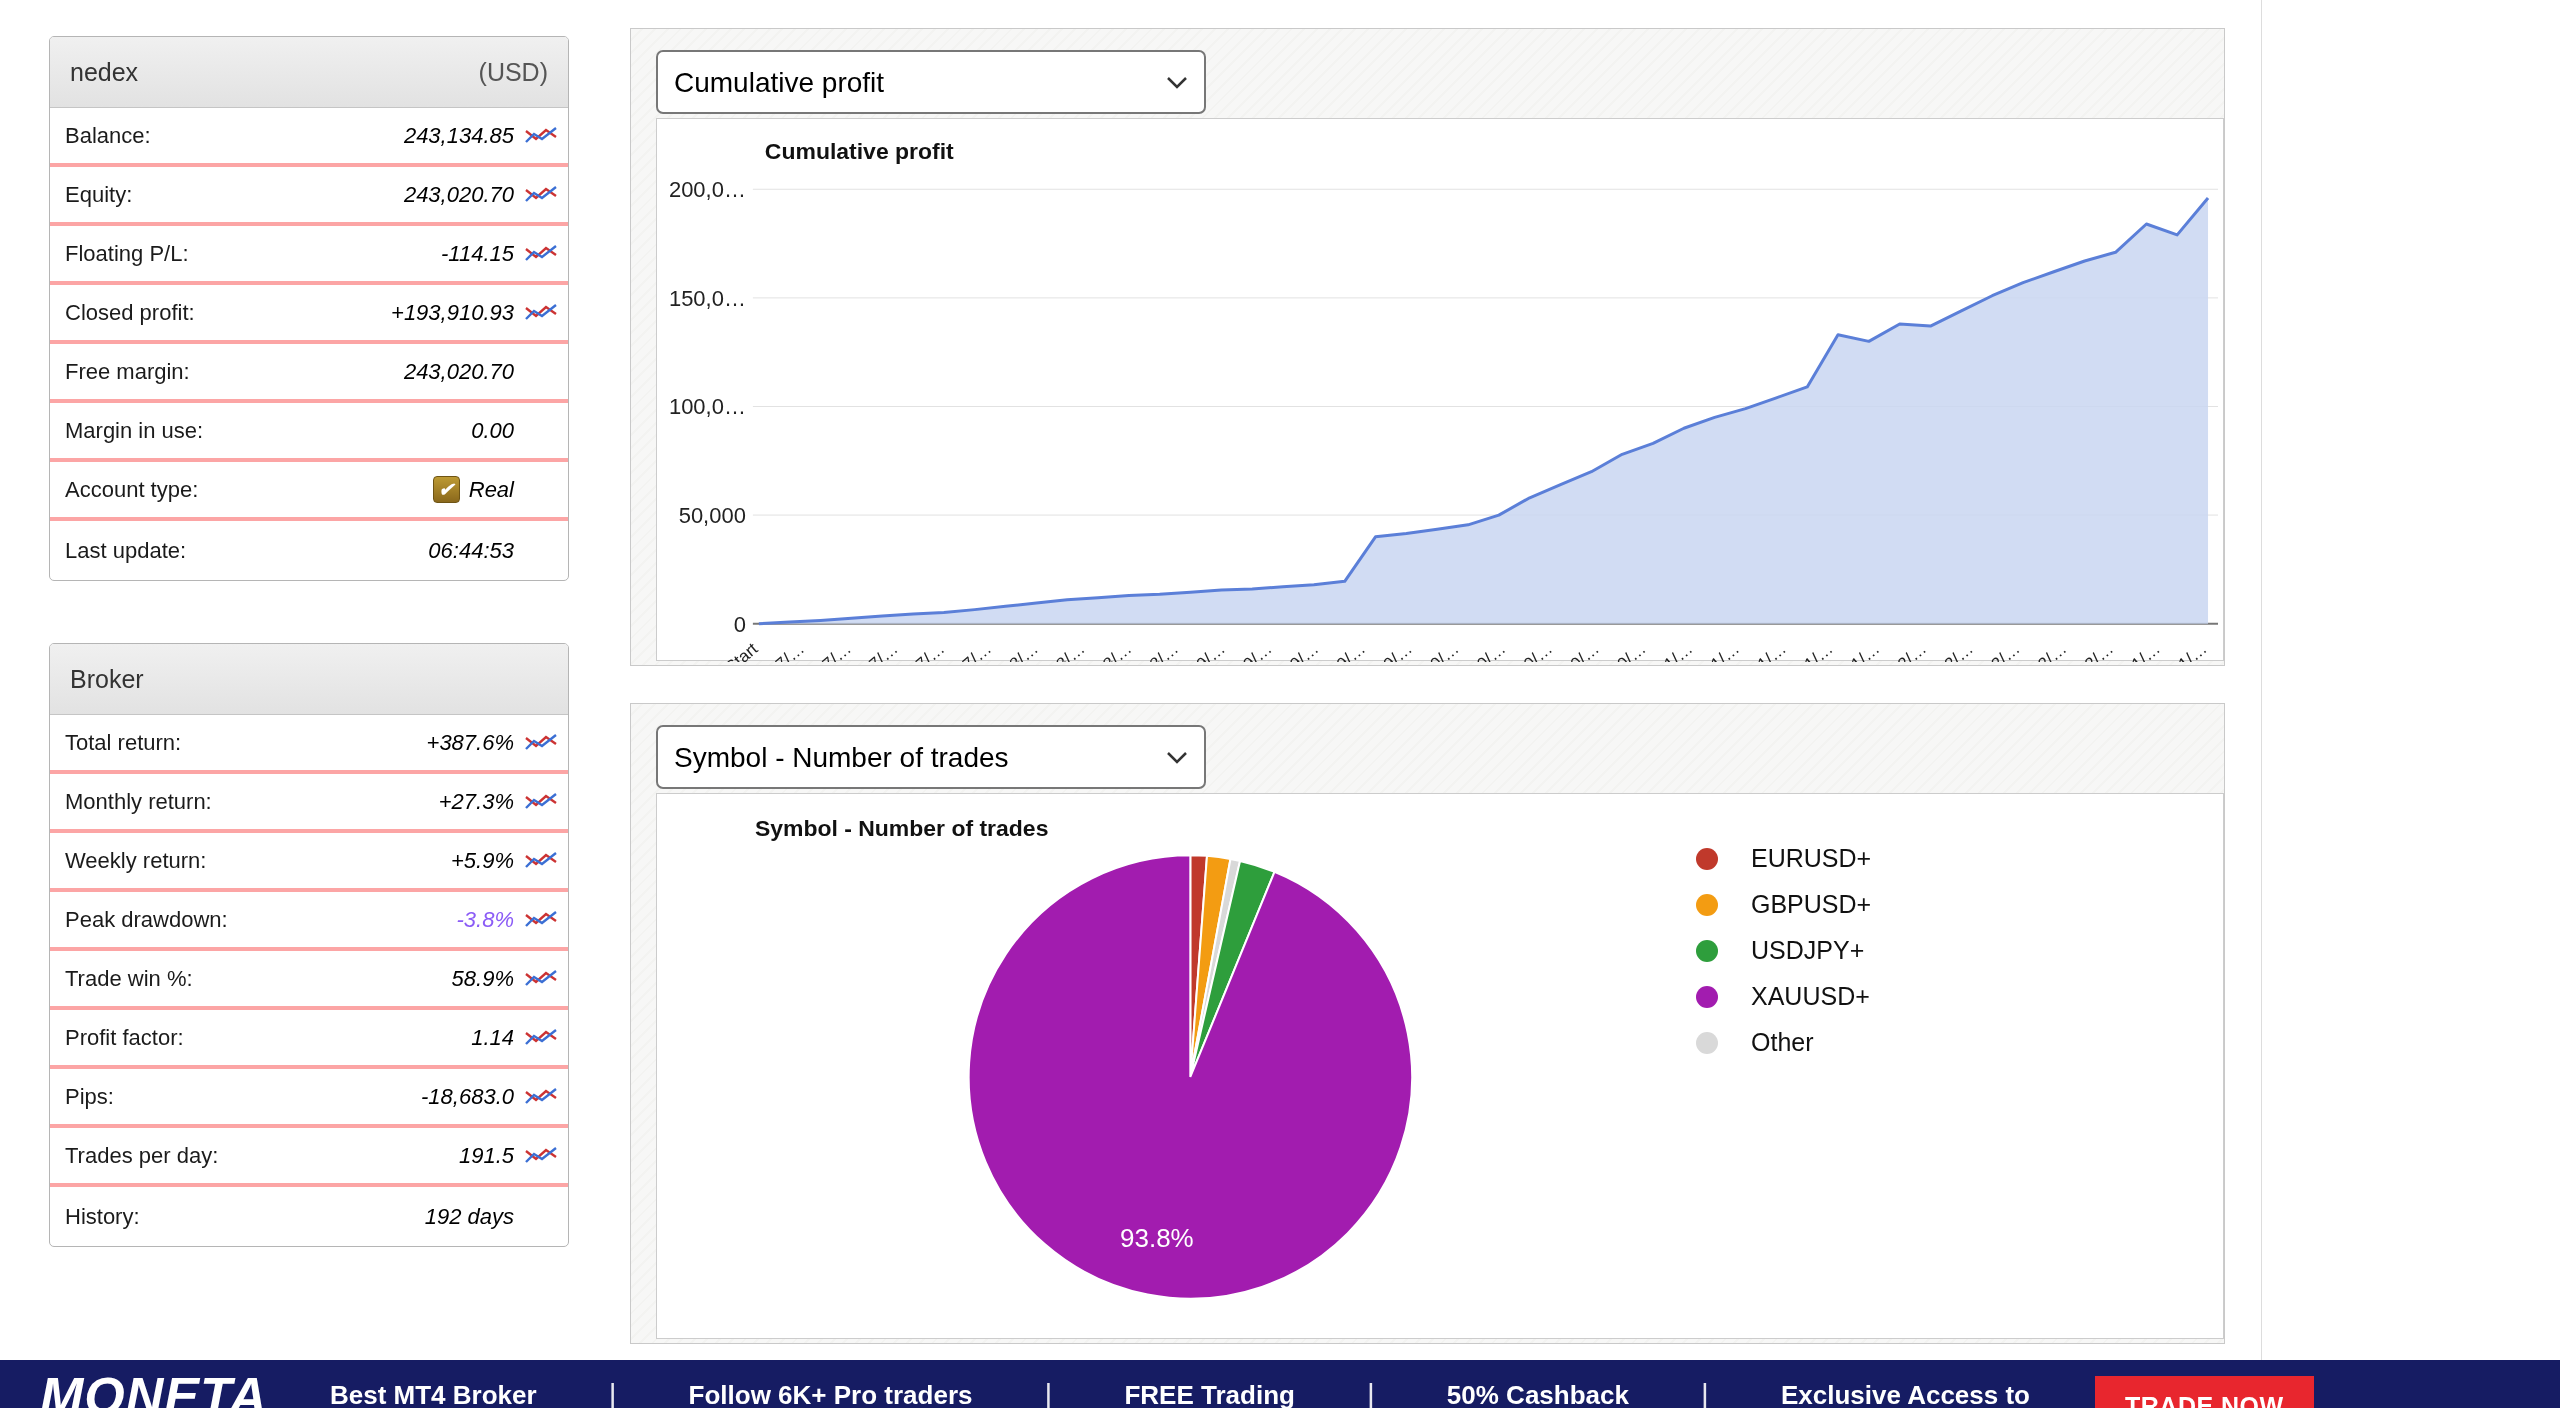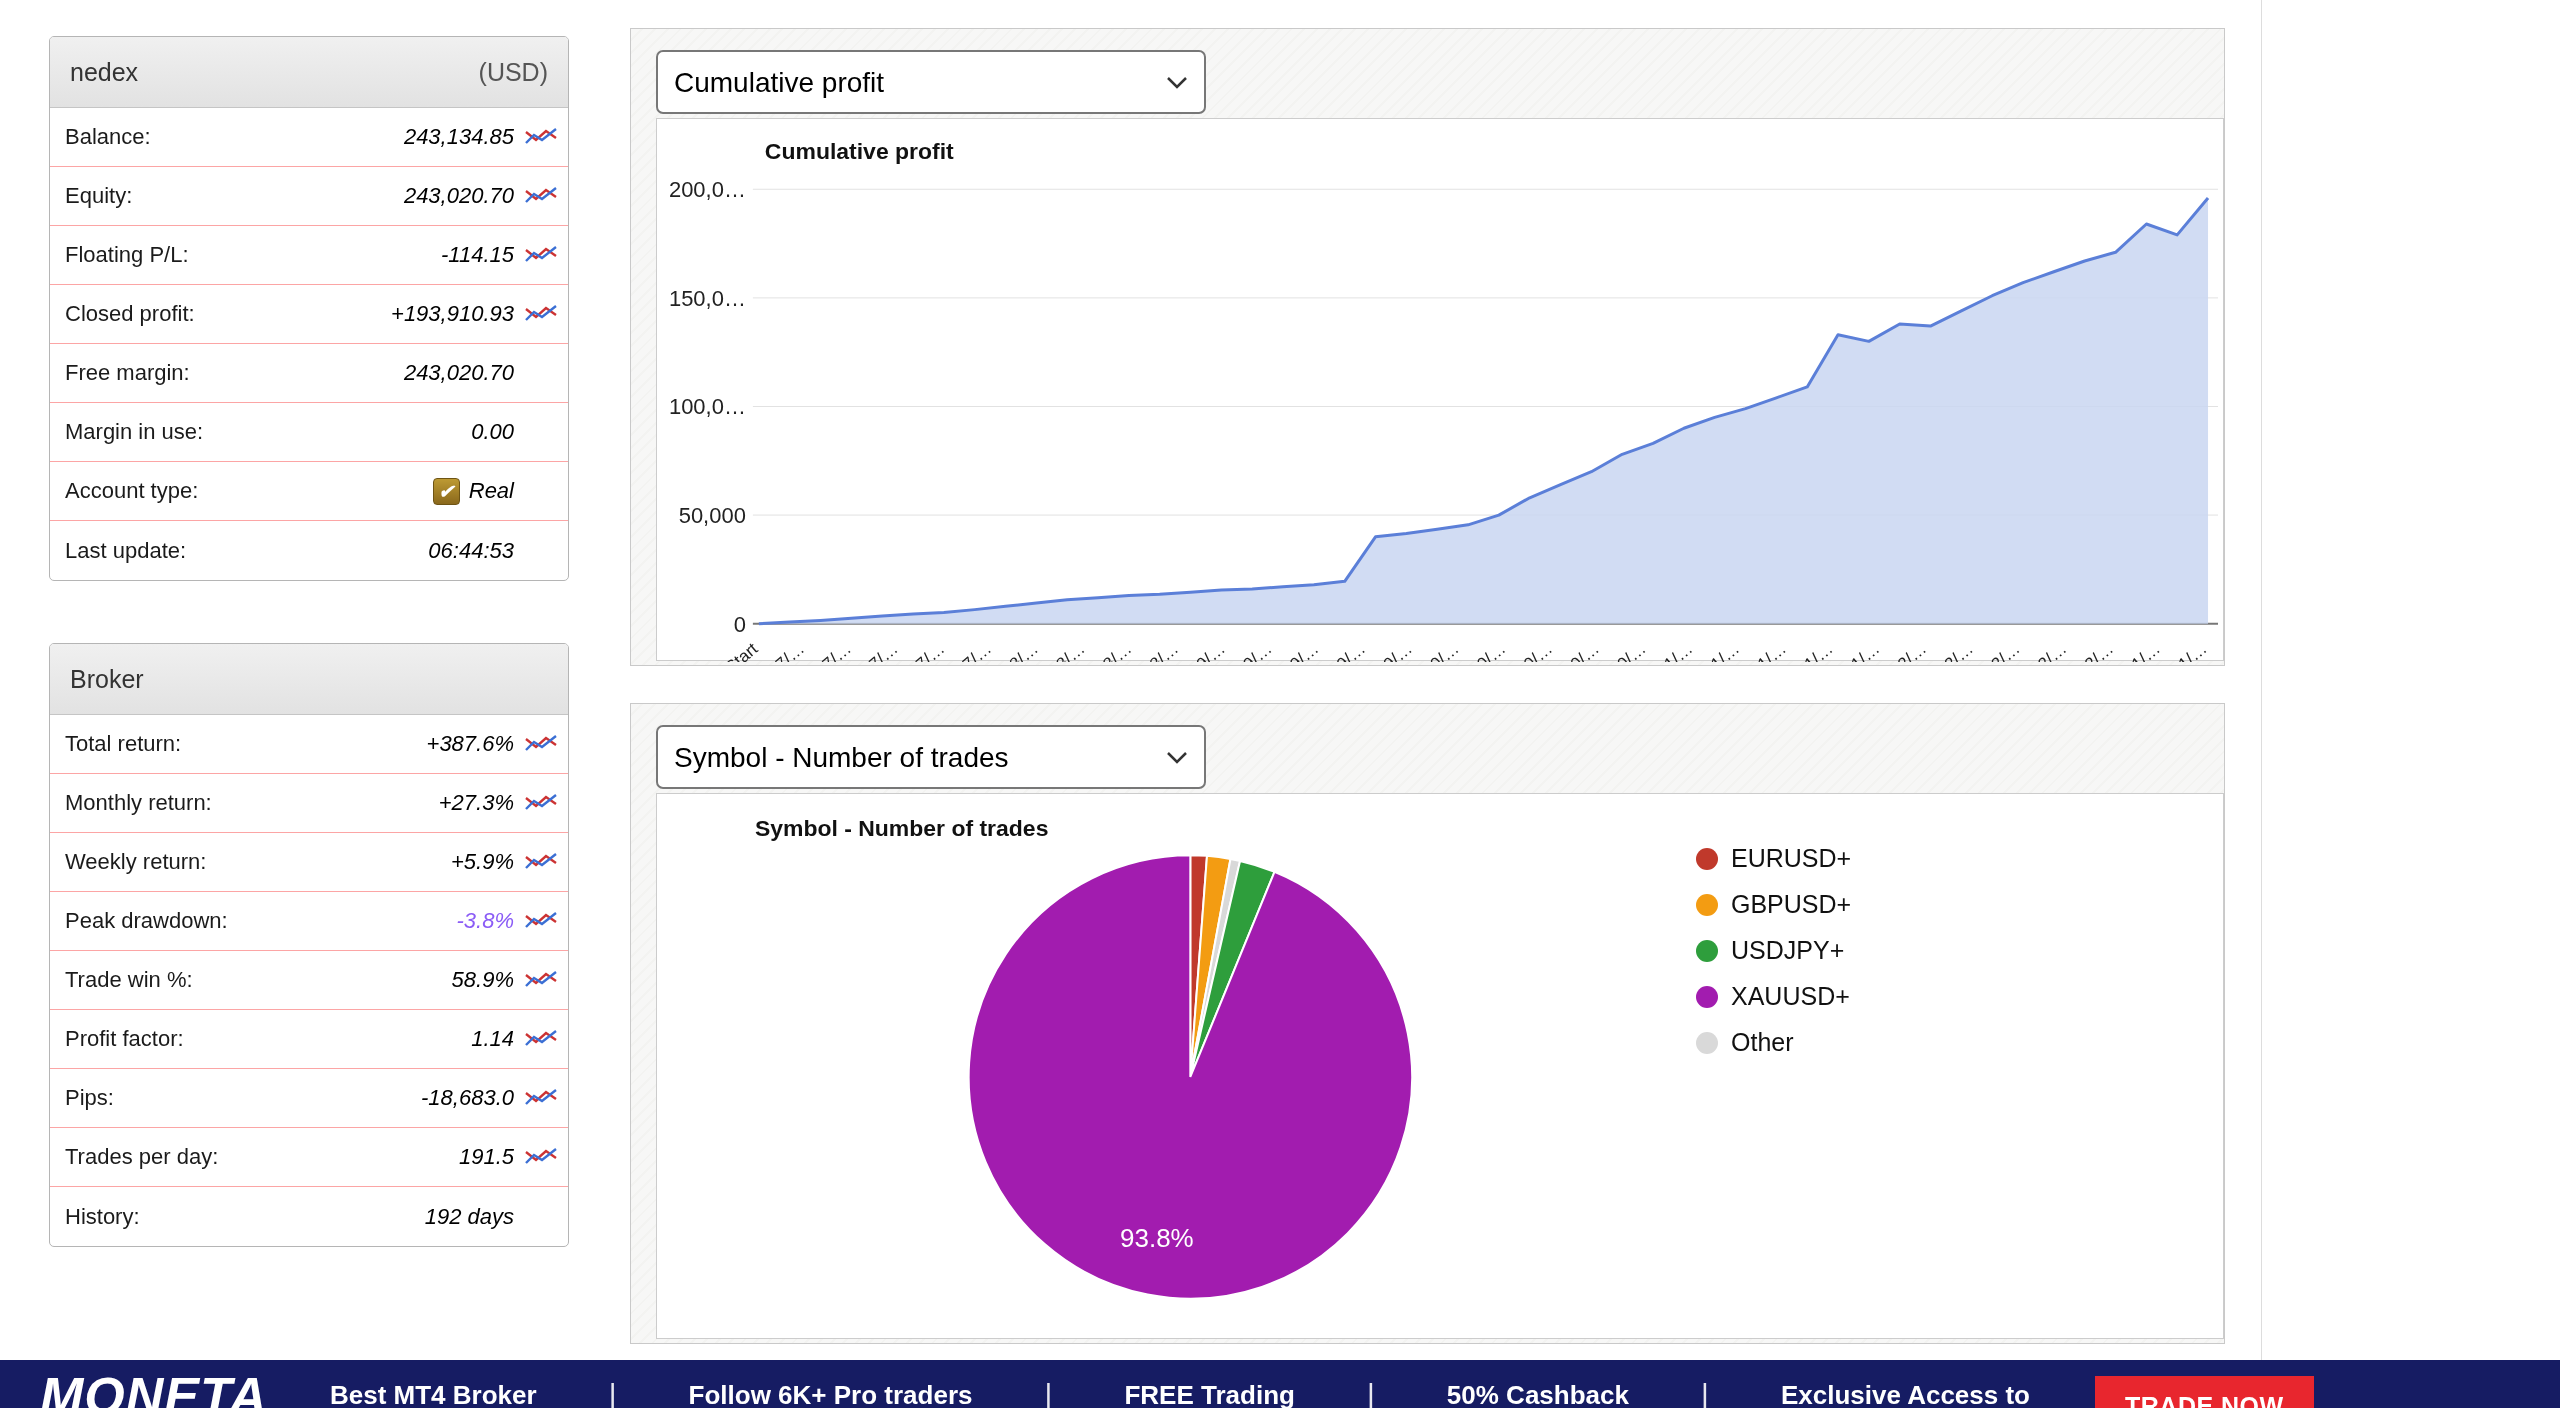--- a/index.html
+++ b/index.html
@@ -14,21 +14,21 @@
   
   .left-col { position:absolute; left:49px; top:36px; width:520px; }
   .panel { border:1px solid #b5b5b5; border-radius:5px; background:#fff; }
   .panel + .panel { margin-top:62px; }
   .panel-header { height:71px; display:flex; justify-content:space-between; align-items:center;
                   padding:0 20px; background:linear-gradient(#f0f0f0,#e2e2e2);
                   border-bottom:1px solid #c5c5c5; border-radius:4px 4px 0 0;
                   font-size:25px; color:#333; }
   .panel-currency { color:#555; }
   .prow { display:flex; align-items:center; height:59px; padding-left:15px;
-          border-bottom:1px solid #fca5a5; font-size:22px; }
+          border-bottom:4px solid #fca5a5; font-size:22px; }
   .prow:last-child { border-bottom:none; }
   .plabel { color:#1b1b1b; white-space:nowrap; }
   .pvalue { flex:1; text-align:right; color:#000; display:flex; justify-content:flex-end;
             align-items:center; gap:9px; white-space:nowrap;font-style:italic; }
   .picon { width:54px; display:flex; justify-content:center; align-items:center; }
   .checkbox { display:inline-flex; width:27px; height:27px; border-radius:4px;
               background:linear-gradient(#bd9a33,#8a681c); border:1px solid #6e5414;
               color:#fff; font-size:19px; font-weight:bold; align-items:center; justify-content:center; }
 
   
@@ -46,21 +46,21 @@
   .chart-box { position:relative; margin-top:4px; width:1568px; background:#fff;
                border:1px solid #cccccc; }
   .chart-box.line { height:543px; }
   .chart-box.pie  { height:546px; }
   .chart-title { font:700 23px "Liberation Sans",sans-serif; fill:#111; }
   .ytick { font:400 22px "Liberation Sans",sans-serif; fill:#222; }
   .xtick { font:400 17px "Liberation Sans",sans-serif; fill:#222; }
   .slice-label { font:400 26px "Liberation Sans",sans-serif; fill:#fff; }
 
   .legend { position:absolute; left:1039px; top:50px; }
-  .legend-row { display:flex; align-items:center; margin-bottom:17px; font-size:25px; color:#111; }
+  .legend-row { display:flex; align-items:center; margin-bottom:17px; font-size:25px; color:#111;gap:20px; }
   .legend-dot { width:22px; height:22px; border-radius:50%; margin-right:13px; flex:none; }
 
   
   .banner { position:relative; width:2560px; height:90px; }
   .brand { position:absolute; left:40px; top:6px; color:#fff; font-size:52px;
            font-weight:800; font-style:italic; letter-spacing:1px; }
   .banner-nav { position:absolute; left:330px; top:18px; width:1700px;
                 display:flex; justify-content:space-between; align-items:center; }
   .nav-item { color:#fff; font-size:26px; font-weight:700; white-space:nowrap; cursor:pointer; }
   .nav-sep { color:#fff; font-size:30px; font-weight:300; opacity:.9; }

